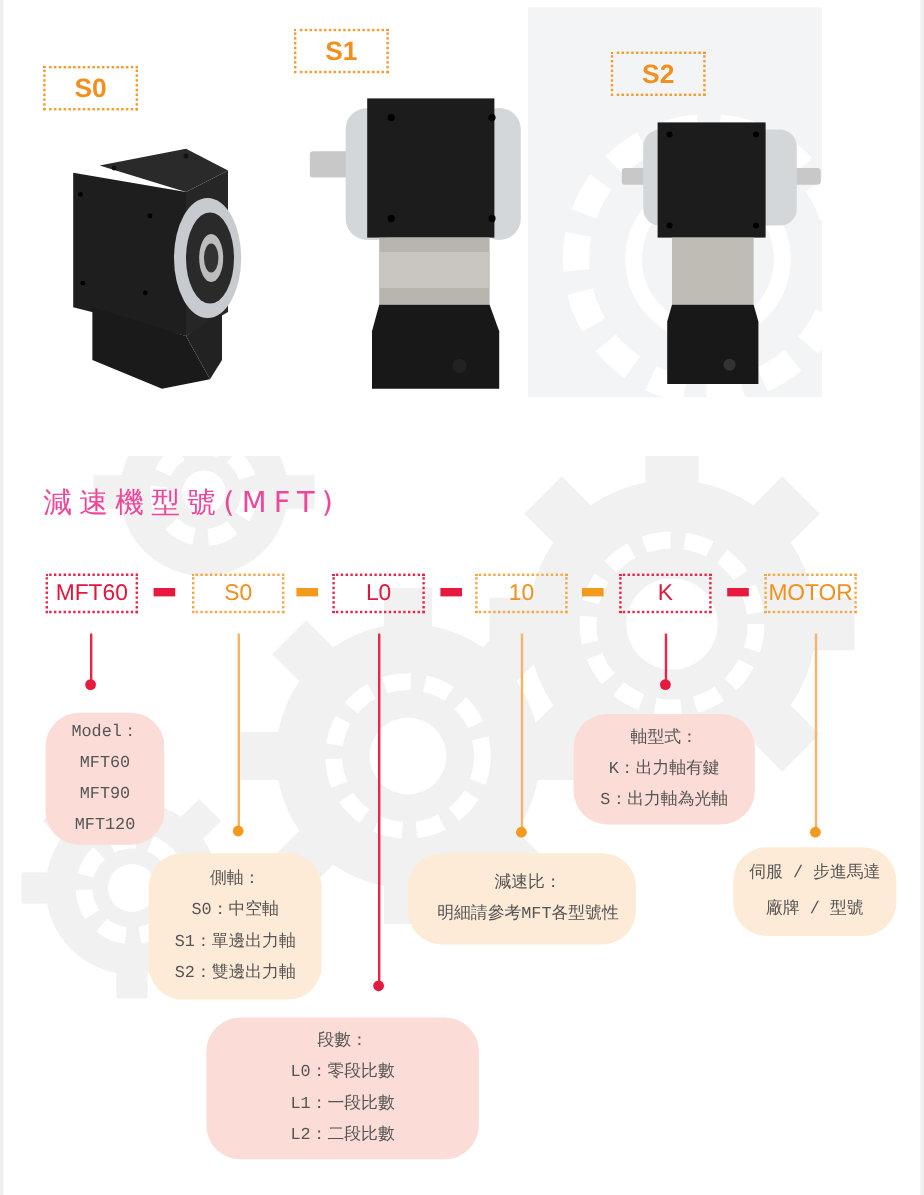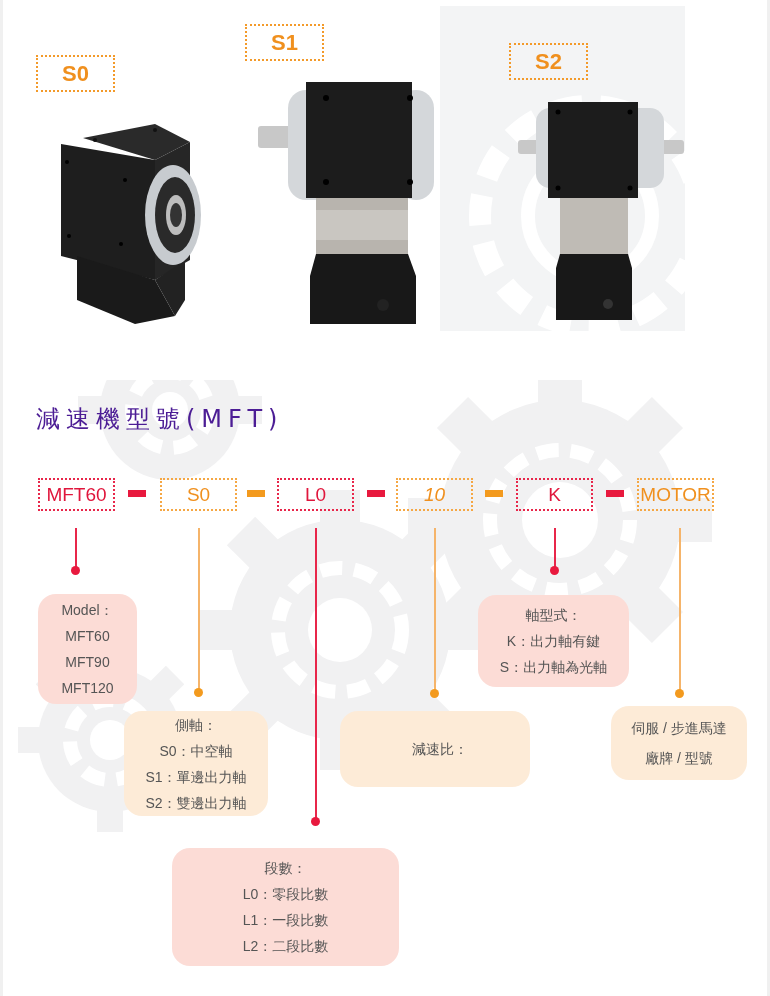--- a/index.html
+++ b/index.html
@@ -3,34 +3,34 @@
 <meta charset="utf-8">
 <style>
   *{box-sizing:border-box;margin:0;padding:0;}
   html,body{width:770px;height:996px;background:#fff;overflow:hidden;}
   body{position:relative;font-family:"Liberation Sans","DejaVu Sans",sans-serif;color:#555;}
   .edge-l{position:absolute;left:0;top:0;width:3px;height:996px;background:#f0f0f0;}
   .edge-r{position:absolute;right:0;top:0;width:3px;height:996px;background:#f0f0f0;}
   .gearbg{position:absolute;pointer-events:none;}
   .photo-bg{position:absolute;left:440px;top:6px;width:245px;height:325px;background:#f3f4f5;overflow:hidden;}
   .tag{position:absolute;border:2px dotted #f39a2a;color:#f0901e;font-weight:bold;font-size:22px;display:flex;align-items:center;justify-content:center;font-family:"Liberation Sans",sans-serif;}
-  .title{position:absolute;left:36px;top:403px;font-size:24px;letter-spacing:6px;color:#4c1d95;font-family:"DejaVu Sans",sans-serif;}
+  .title{position:absolute;left:36px;top:403px;font-size:24px;letter-spacing:6px;color:#ec4899;font-family:"DejaVu Sans",sans-serif;}
   .code{position:absolute;top:478px;height:33px;border:2px dotted;display:flex;align-items:center;justify-content:center;font-size:19px;}
   .code.red{border-color:#e8264a;color:#e0163c;}
   .code.org{border-color:#f5a744;color:#f0901e;}
   .dash{position:absolute;top:490px;width:18px;height:7px;}
   .dash.red{background:#e8193e;}
   .dash.org{background:#f39a1e;}
   .vline{position:absolute;width:1.5px;}
   .vline.red{background:#e8264a;}
   .vline.org{background:#f5b46a;}
   .dot{position:absolute;width:9px;height:9px;border-radius:50%;}
   .dot.red{background:#e8193e;}
   .dot.org{background:#f39a1e;}
-  .box{position:absolute;border-radius:18px;display:flex;flex-direction:column;align-items:center;justify-content:center;font-size:14px;color:#555;line-height:26px;font-family:Liberation Sans, sans-serif;}
+  .box{position:absolute;border-radius:28px;display:flex;flex-direction:column;align-items:center;justify-content:center;font-size:14px;color:#555;line-height:26px;font-family:Liberation Mono, monospace;}
   .box.pink{background:#fcdcd6;}
   .box.cream{background:#fdebd7;}
 </style>
 </head>
 <body>
 
 <div class="edge-l"></div>
 <div class="edge-r"></div>
 
 <div class="photo-bg">
@@ -157,21 +157,21 @@
 </svg>
 
 <div class="title">減速機型號(MFT)</div>
 
 <div class="code red" style="left:38px;width:77px;">MFT60</div>
 <div class="dash red" style="left:128px;"></div>
 <div class="code org" style="left:160px;width:77px;">S0</div>
 <div class="dash org" style="left:247px;"></div>
 <div class="code red" style="left:277px;width:77px;">L0</div>
 <div class="dash red" style="left:367px;"></div>
-<div class="code org" style="left:396px;width:77px;font-style:italic;">10</div>
+<div class="code org" style="left:396px;width:77px;">10</div>
 <div class="dash org" style="left:485px;"></div>
 <div class="code red" style="left:516px;width:77px;">K</div>
 <div class="dash red" style="left:606px;"></div>
 <div class="code org" style="left:637px;width:77px;">MOTOR</div>
 
 <div class="vline red" style="left:75px;top:528px;height:40px;"></div>
 <div class="dot red" style="left:71px;top:566px;"></div>
 
 <div class="vline org" style="left:198px;top:528px;height:162px;"></div>
 <div class="dot org" style="left:194px;top:688px;"></div>
@@ -188,36 +188,37 @@
 <div class="vline org" style="left:679px;top:528px;height:162px;"></div>
 <div class="dot org" style="left:675px;top:689px;"></div>
 
 <div class="box pink" style="left:38px;top:594px;width:99px;height:110px;">
   <div>Model：</div>
   <div>MFT60</div>
   <div>MFT90</div>
   <div>MFT120</div>
 </div>
 
-<div class="box cream" style="left:124px;top:711px;width:144px;height:105px;">
+<div class="box cream" style="left:124px;top:711px;width:144px;height:122px;">
   <div>側軸：</div>
   <div>S0：中空軸</div>
   <div>S1：單邊出力軸</div>
   <div>S2：雙邊出力軸</div>
 </div>
 
 <div class="box pink" style="left:172px;top:848px;width:227px;height:118px;">
   <div>段數：</div>
   <div>L0：零段比數</div>
   <div>L1：一段比數</div>
   <div>L2：二段比數</div>
 </div>
 
 <div class="box cream" style="left:340px;top:711px;width:190px;height:76px;padding-left:10px;">
   <div>減速比：</div>
+  <div>明細請參考MFT各型號性</div>
 </div>
 
 <div class="box pink" style="left:478px;top:595px;width:151px;height:92px;">
   <div>軸型式：</div>
   <div>K：出力軸有鍵</div>
   <div>S：出力軸為光軸</div>
 </div>
 
 <div class="box cream" style="left:611px;top:706px;width:136px;height:74px;line-height:30px;">
   <div>伺服 / 步進馬達</div>

